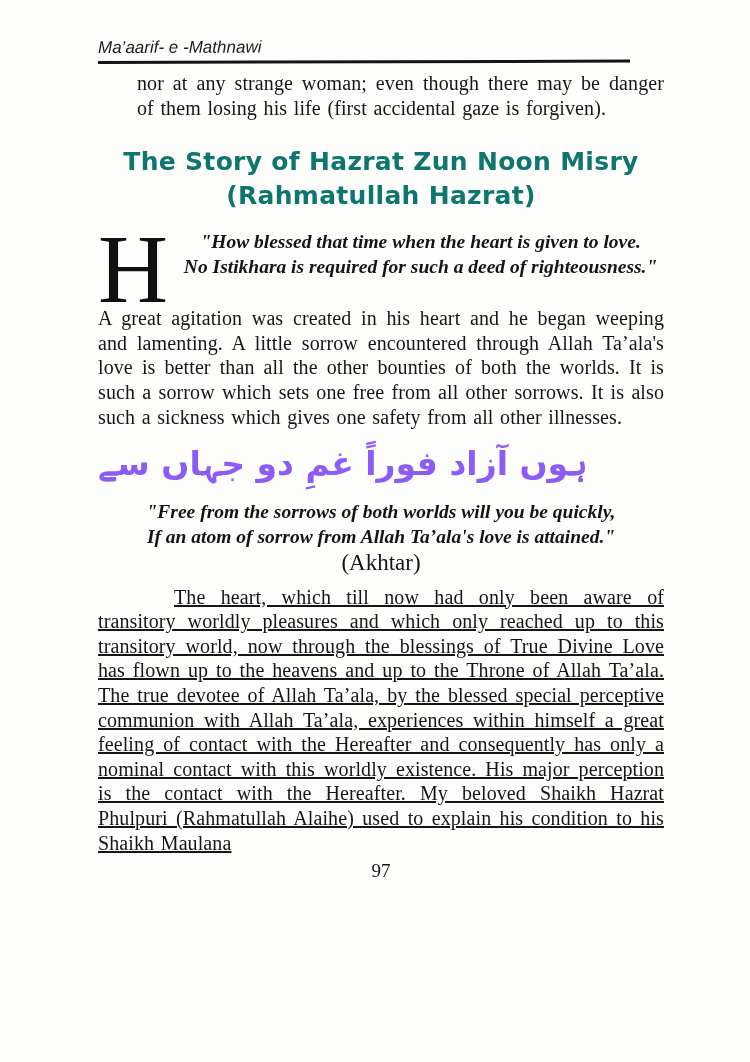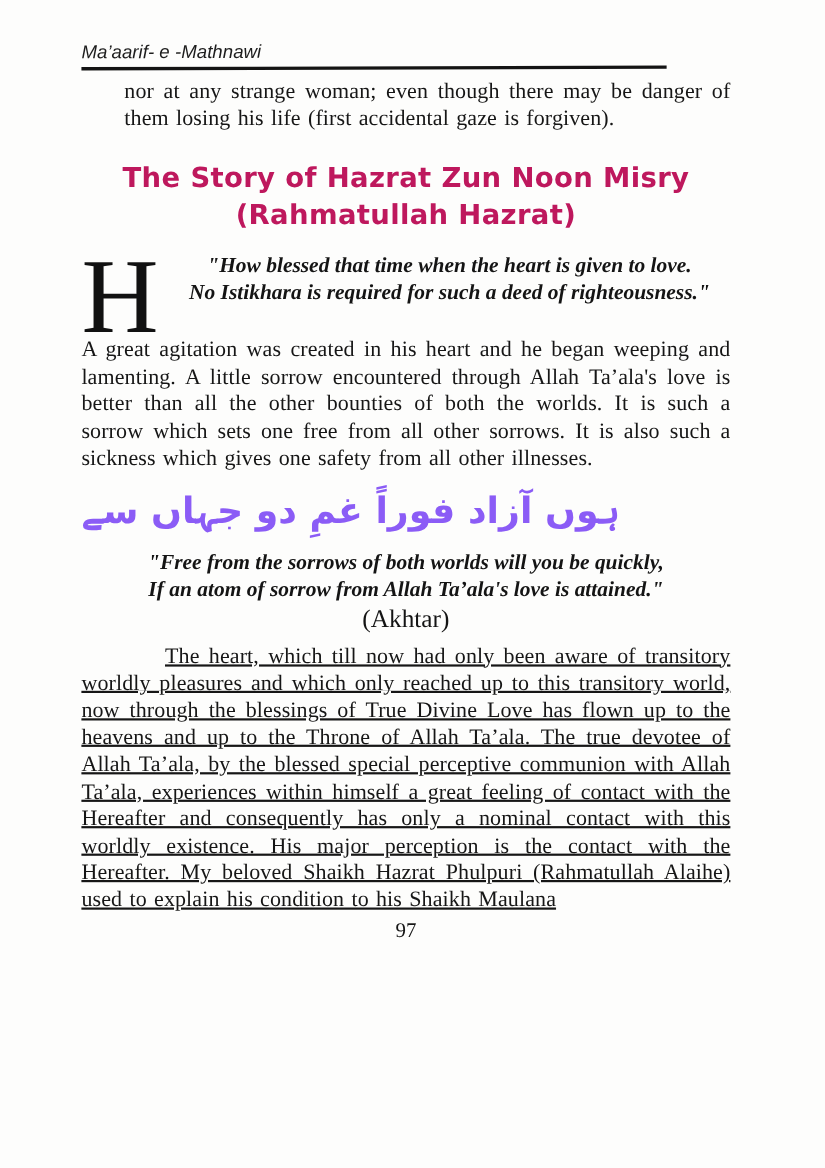--- a/index.html
+++ b/index.html
@@ -7,21 +7,21 @@
     padding: 0;
     background: #ffffff;
   }
   .page {
     position: relative;
     box-sizing: border-box;
     width: 750px;
     height: 1062px;
     background: #fdfdfc;
     color: #161616;
-    padding: 38px 86px 0 74px;
+    padding: 38px 86px 0 98px;
     overflow: hidden;
   }
   .running-header {
     font-family: "Liberation Sans", sans-serif;
     font-style: italic;
     font-weight: 500;
     font-size: 17px;
     line-height: 20px;
     color: #1d1d1d;
     width: 532px;
@@ -41,21 +41,21 @@
   }
   .first-para { margin-top: 7px; margin-left: 39px; }
   .chapter-title {
     font-family: "DejaVu Sans", sans-serif;
     font-weight: bold;
     font-size: 25px;
     line-height: 34px;
     text-align: center;
     letter-spacing: 0.3px;
     margin: 25px 0 0 0;
-    color: #be185d;
+    color: #0f766e;
   }
   .opening-para { margin-top: 17px; }
   .dropcap {
     float: left;
     font-family: "Liberation Serif", serif;
     font-size: 97px;
     line-height: 73px;
     margin: 3px 9px 0 0;
     color: #111;
   }

